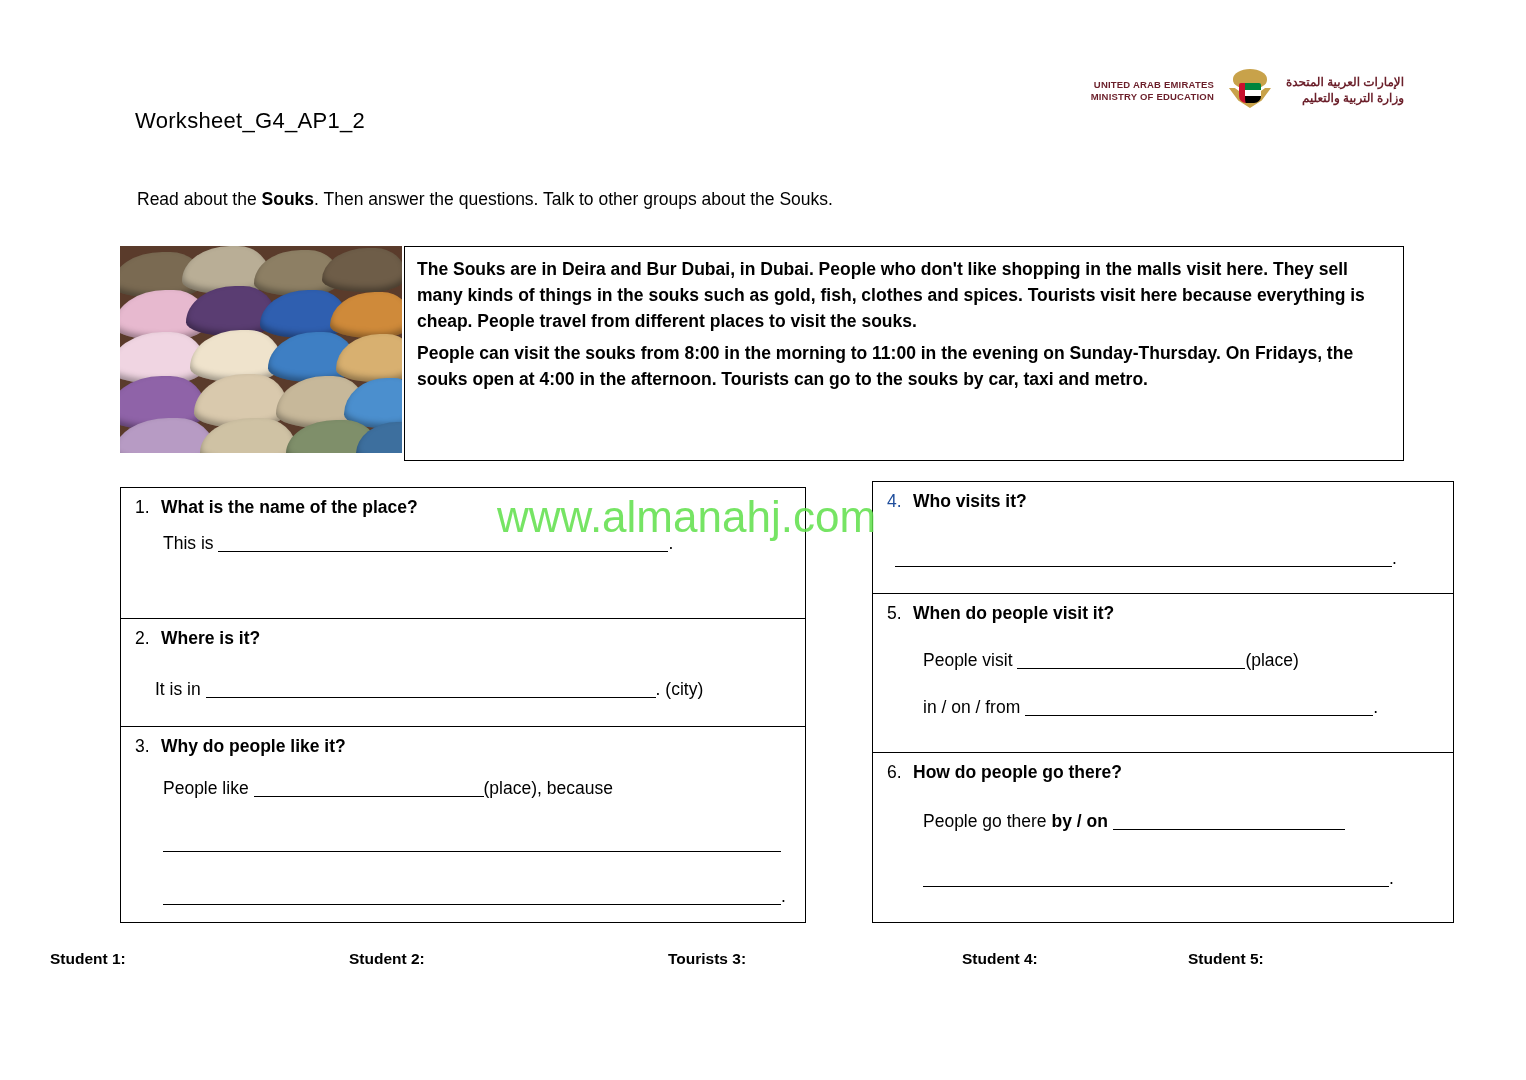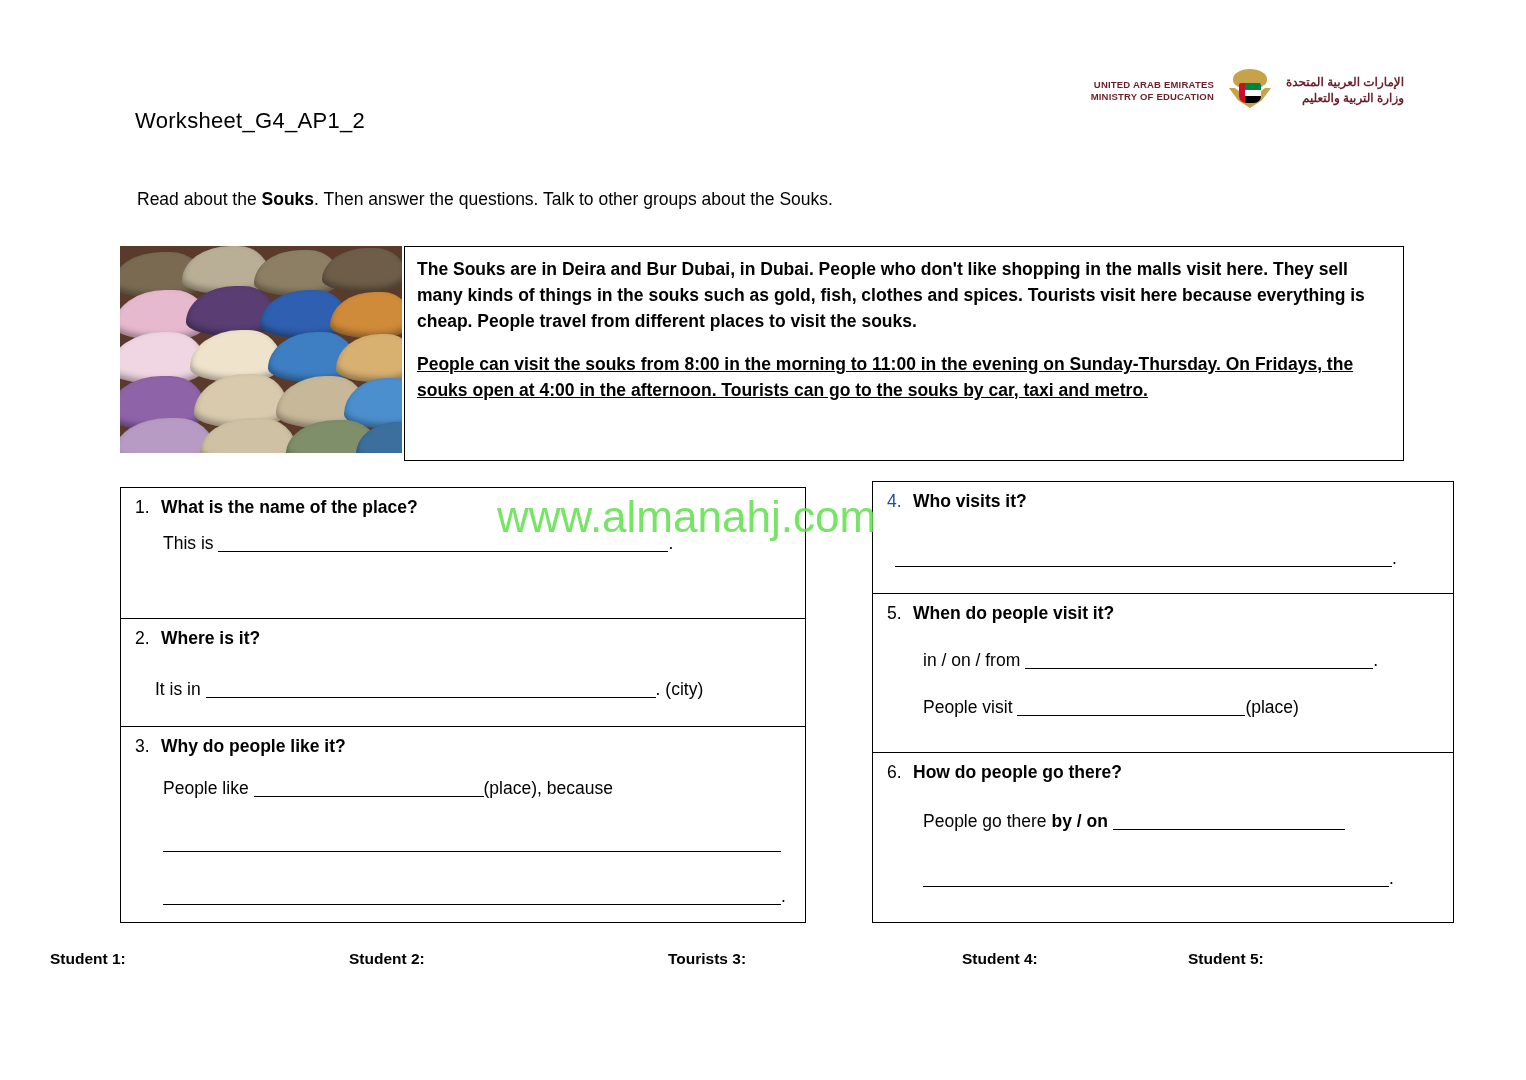--- a/index.html
+++ b/index.html
@@ -112,21 +112,21 @@
     width: 1000px;
     height: 215px;
     border: 1.5px solid #000;
     box-sizing: border-box;
     padding: 10px 12px 8px 12px;
     font-size: 17.5px;
     font-weight: bold;
     line-height: 1.48;
   }
   .passage p { margin: 0; }
-  .passage p + p { margin-top: 17px; text-decoration: underline; }
+  .passage p + p { margin-top: 6px; }
 
   
   .qbox {
     position: absolute;
     border: 1.5px solid #000;
     box-sizing: border-box;
   }
   .col-left  { left: 120px;  top: 487px; width: 686px; height: 436px; }
   .col-right { left: 872px;  top: 481px; width: 582px; height: 442px; }
 
@@ -295,26 +295,26 @@
       <span class="blank" style="width:497px;"></span><span>.</span>
     </div>
   </div>
 
   <div class="qcell" style="height:159px;">
     <div class="qhead">
       <span class="qnum">5.</span>
       <span class="qtext">When do people visit it?</span>
     </div>
     <div class="ansline" style="margin-top:26px; margin-left:36px;">
+      <span>People visit</span>
+      <span class="blank" style="width:228px;"></span><span>(place)</span>
+    </div>
+    <div class="ansline" style="margin-top:26px; margin-left:36px;">
       <span>in / on / from</span>
       <span class="blank" style="width:348px;"></span><span>.</span>
-    </div>
-    <div class="ansline" style="margin-top:26px; margin-left:36px;">
-      <span>People visit</span>
-      <span class="blank" style="width:228px;"></span><span>(place)</span>
     </div>
   </div>
 
   <div class="qcell" style="height:169px;">
     <div class="qhead">
       <span class="qnum">6.</span>
       <span class="qtext">How do people go there?</span>
     </div>
     <div class="ansline" style="margin-top:28px; margin-left:36px;">
       <span>People go there</span>

